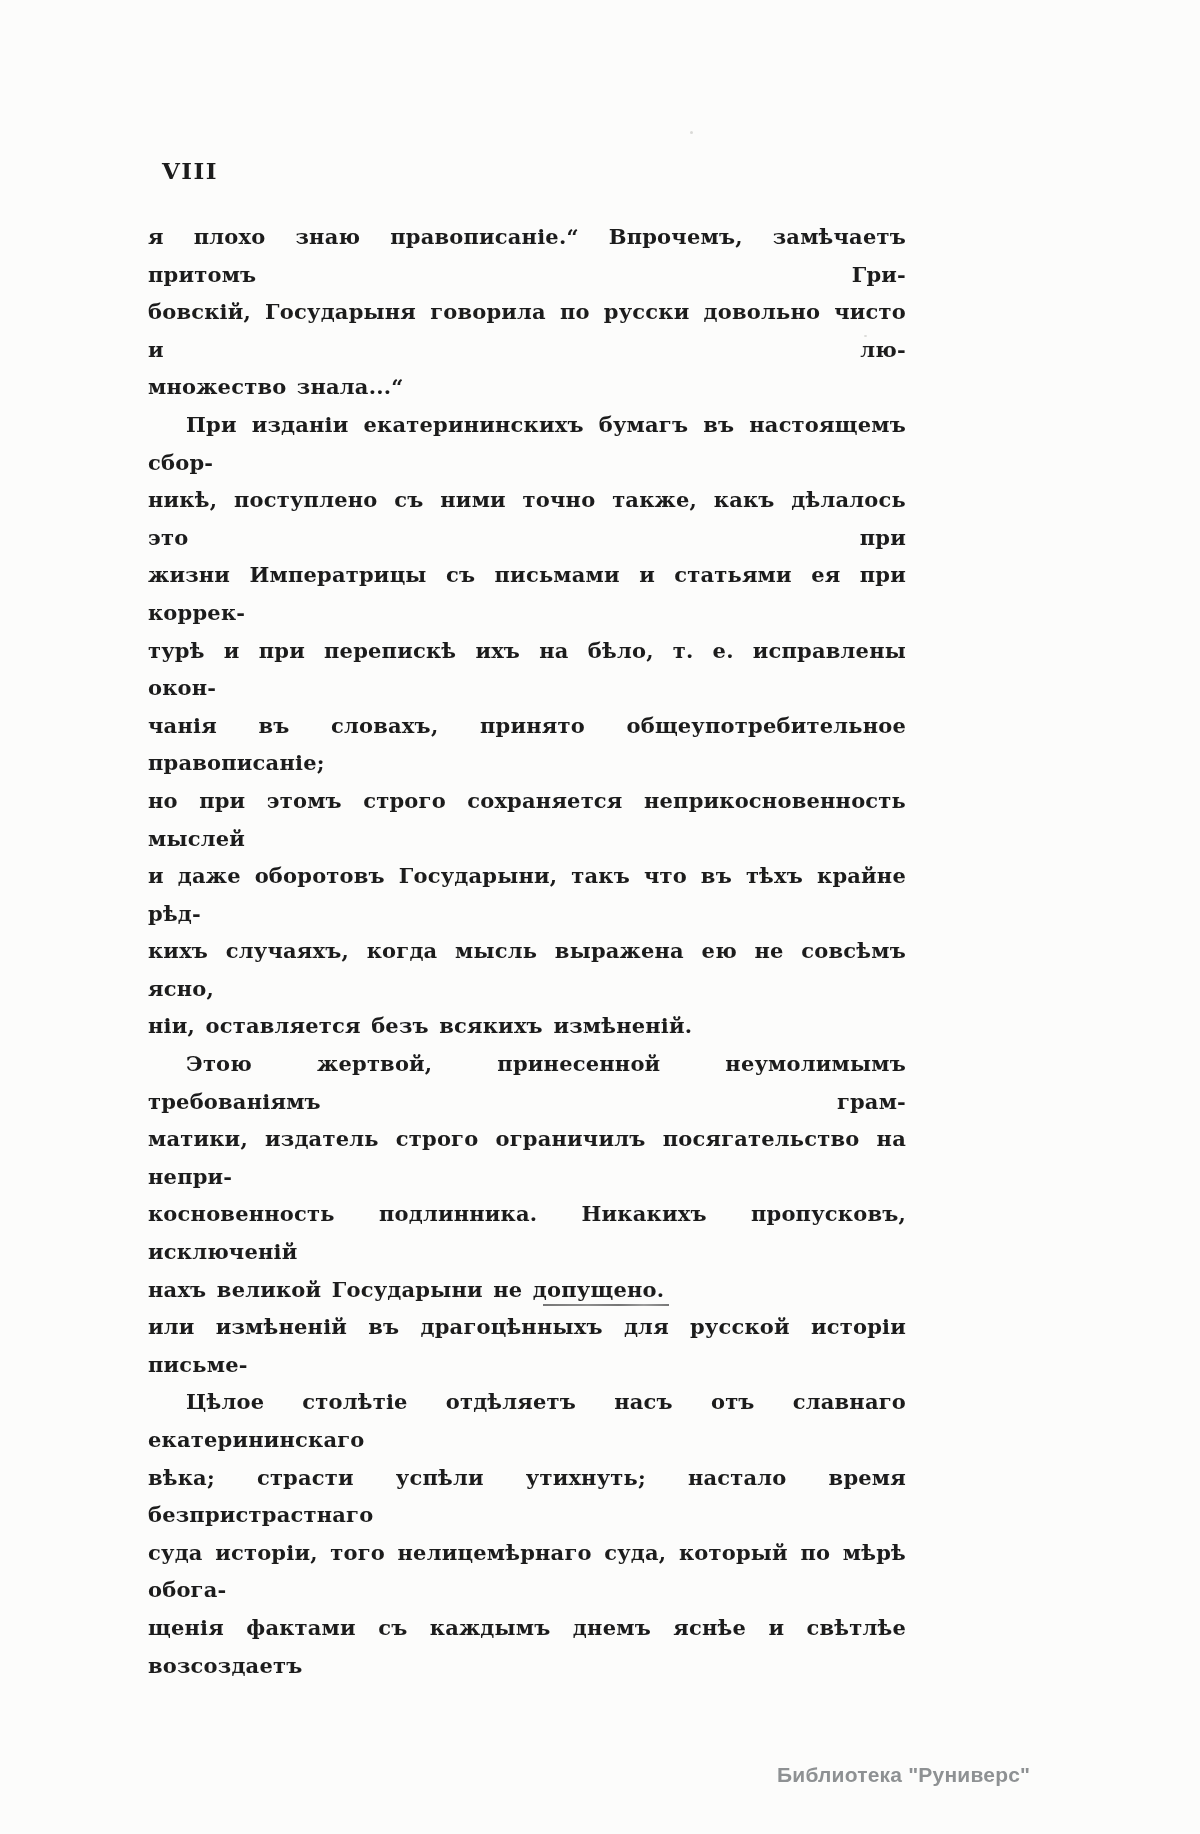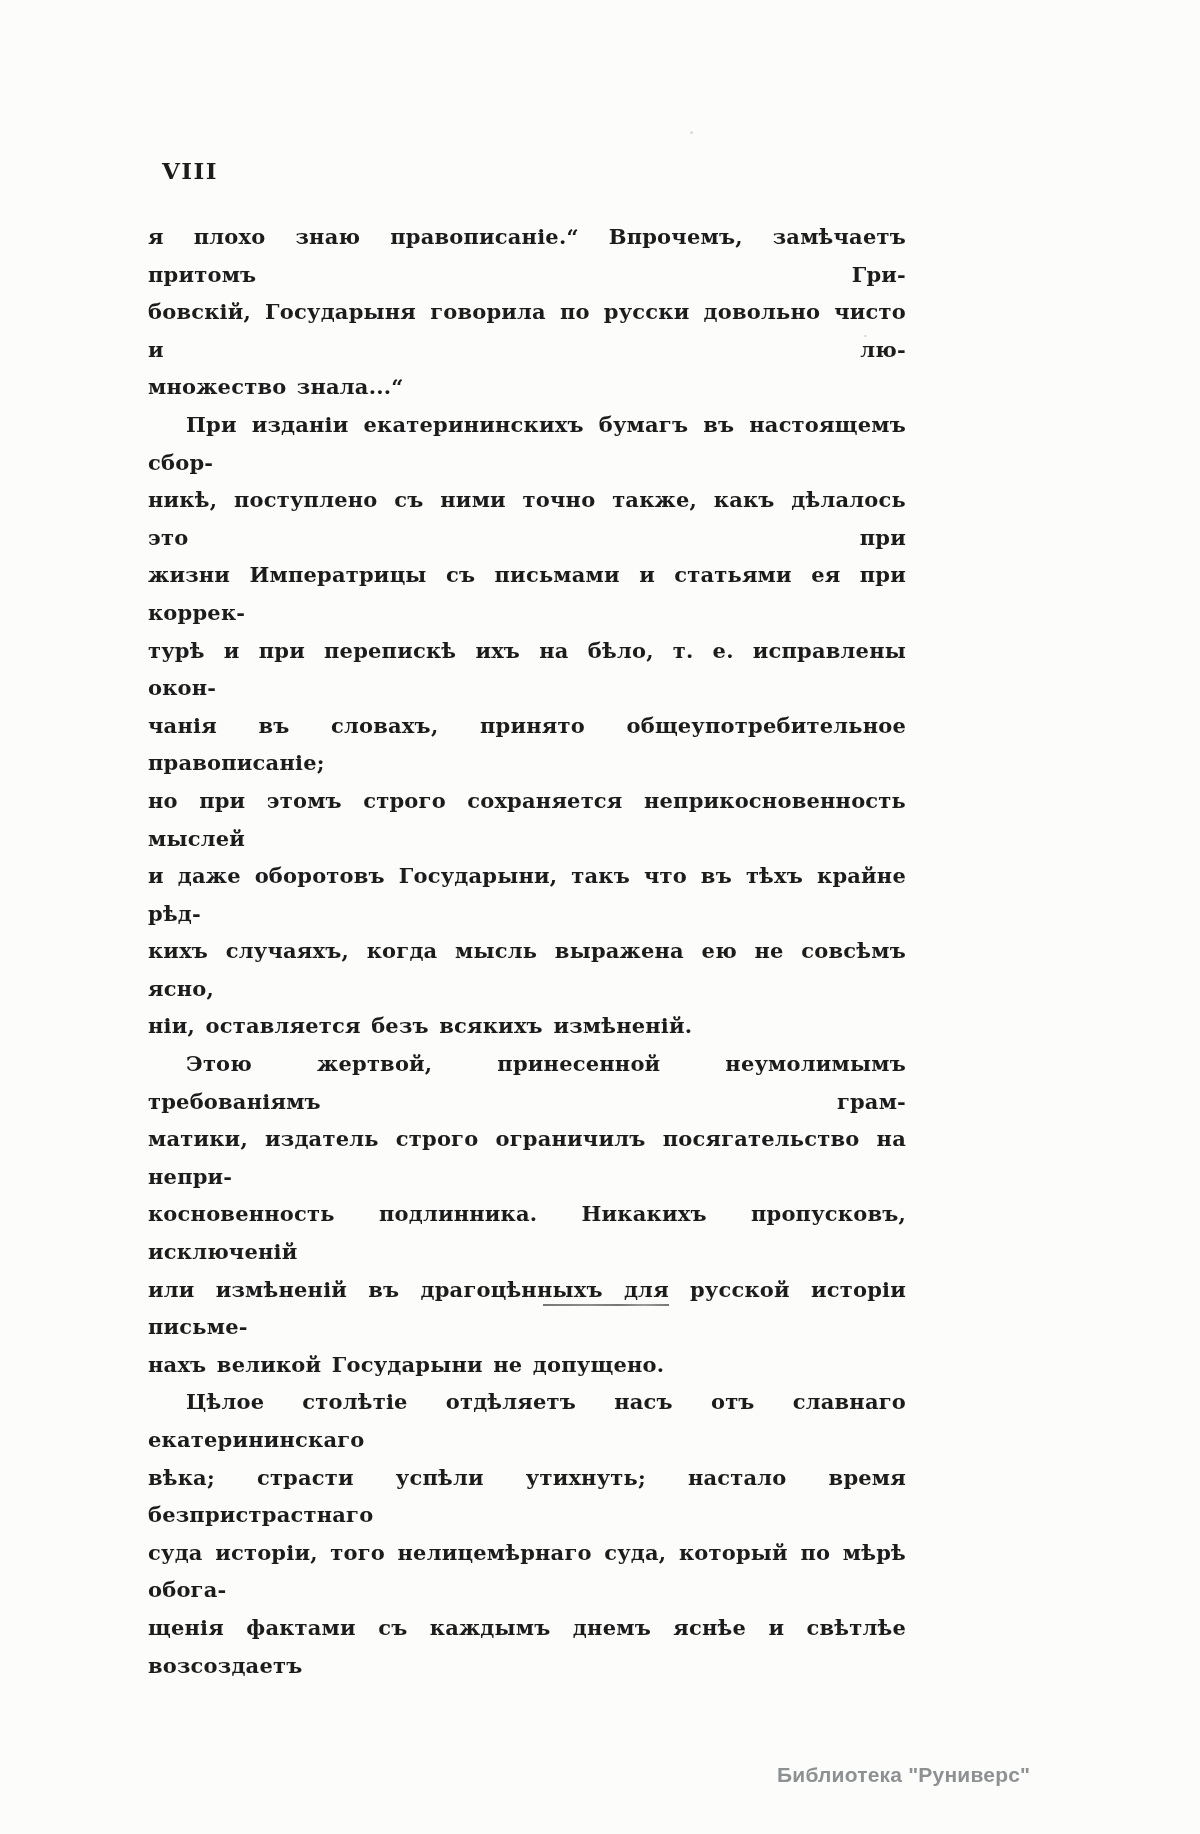--- a/index.html
+++ b/index.html
@@ -94,22 +94,22 @@
       <div class="line">но при этомъ строго сохраняется неприкосновенность мыслей</div>
       <div class="line">и даже оборотовъ Государыни, такъ что въ тѣхъ крайне рѣд-</div>
       <div class="line">кихъ случаяхъ, когда мысль выражена ею не совсѣмъ ясно,</div>
       <div class="line end">ніи, оставляется безъ всякихъ измѣненій.</div>
     </div>
 
     <div>
       <div class="line ind">Этою жертвой, принесенной неумолимымъ требованіямъ грам-</div>
       <div class="line">матики, издатель строго ограничилъ посягательство на непри-</div>
       <div class="line">косновенность подлинника. Никакихъ пропусковъ, исключеній</div>
+      <div class="line end">нахъ великой Государыни не допущено.</div>
       <div class="line">или измѣненій въ драгоцѣнныхъ для русской исторіи письме-</div>
-      <div class="line end">нахъ великой Государыни не допущено.</div>
     </div>
 
     <div>
       <div class="line ind">Цѣлое столѣтіе отдѣляетъ насъ отъ славнаго екатерининскаго</div>
       <div class="line">вѣка; страсти успѣли утихнуть; настало время безпристрастнаго</div>
       <div class="line">суда исторіи, того нелицемѣрнаго суда, который по мѣрѣ обога-</div>
       <div class="line">щенія фактами съ каждымъ днемъ яснѣе и свѣтлѣе возсоздаетъ</div>
 
     </div>
 

